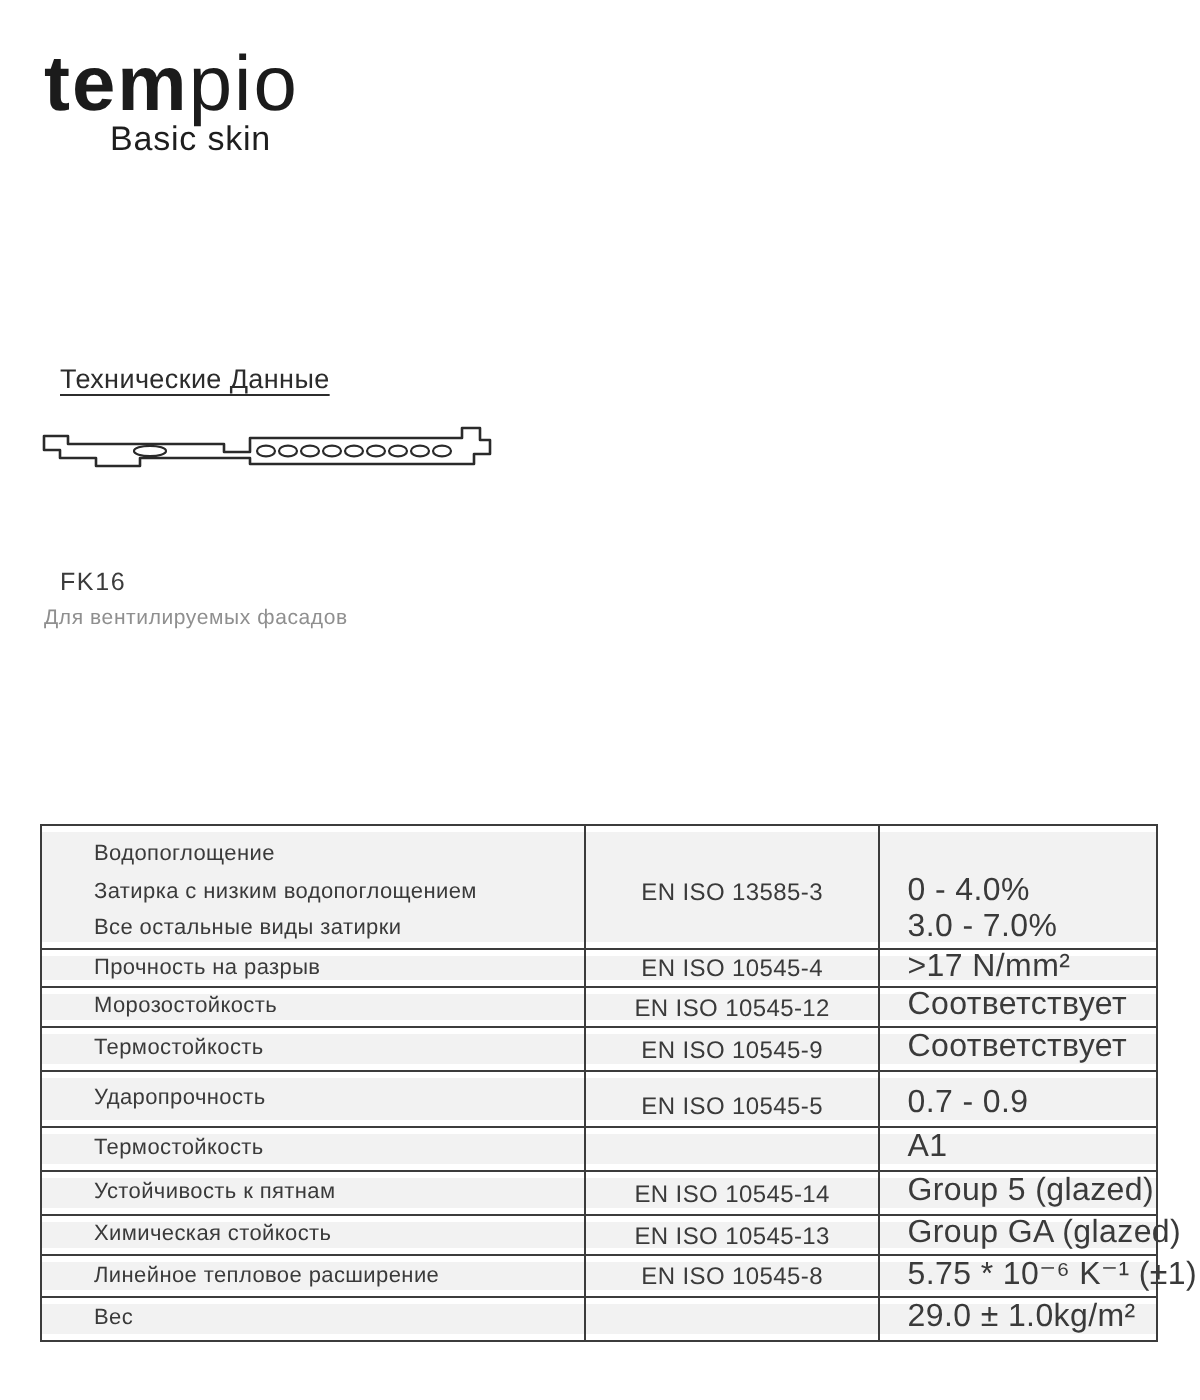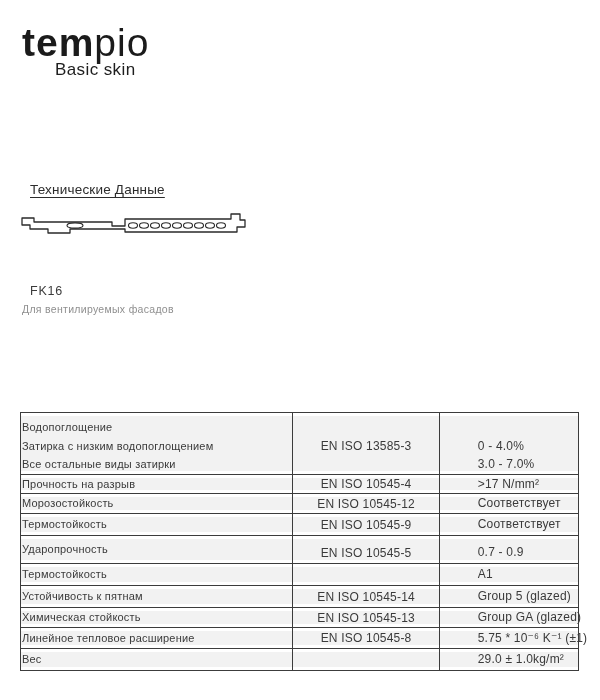--- a/index.html
+++ b/index.html
@@ -28,23 +28,23 @@
   .product-desc { position:absolute; left:22px; top:303px; font-size:10.5px; letter-spacing:.3px; color:#8f8f8f; }
 
   
   table.spec { position:absolute; left:20px; top:412px; width:559px; border-collapse:collapse; table-layout:fixed; }
   table.spec td {
     border:1px solid #3c3c3c;
     background:#f2f2f2;
     box-shadow: inset 0 3px 0 #ffffff, inset 0 -3px 0 #ffffff;
     color:#3a3a3a; vertical-align:middle; letter-spacing:.2px;
   }
-  td.c1 { width:268px; padding-left:1px; font-size:11px; }
+  td.c1 { width:268px; padding-left:26px; font-size:11px; }
   td.c2 { width:144px; text-align:center; font-size:12px; }
-  td.c3 { width:137px; padding-left:38px; font-size:12px; }
+  td.c3 { width:137px; padding-left:14px; font-size:16px; }
   td .line { line-height:18.5px; white-space:nowrap; }
   td.va-top { vertical-align:top; padding-top:5px; }
   td.c2.va-top { padding-top:6px; }
   .small-val { font-size:10px; }
 </style>
 </head>
 <body>
 
 <div class="page">
 

